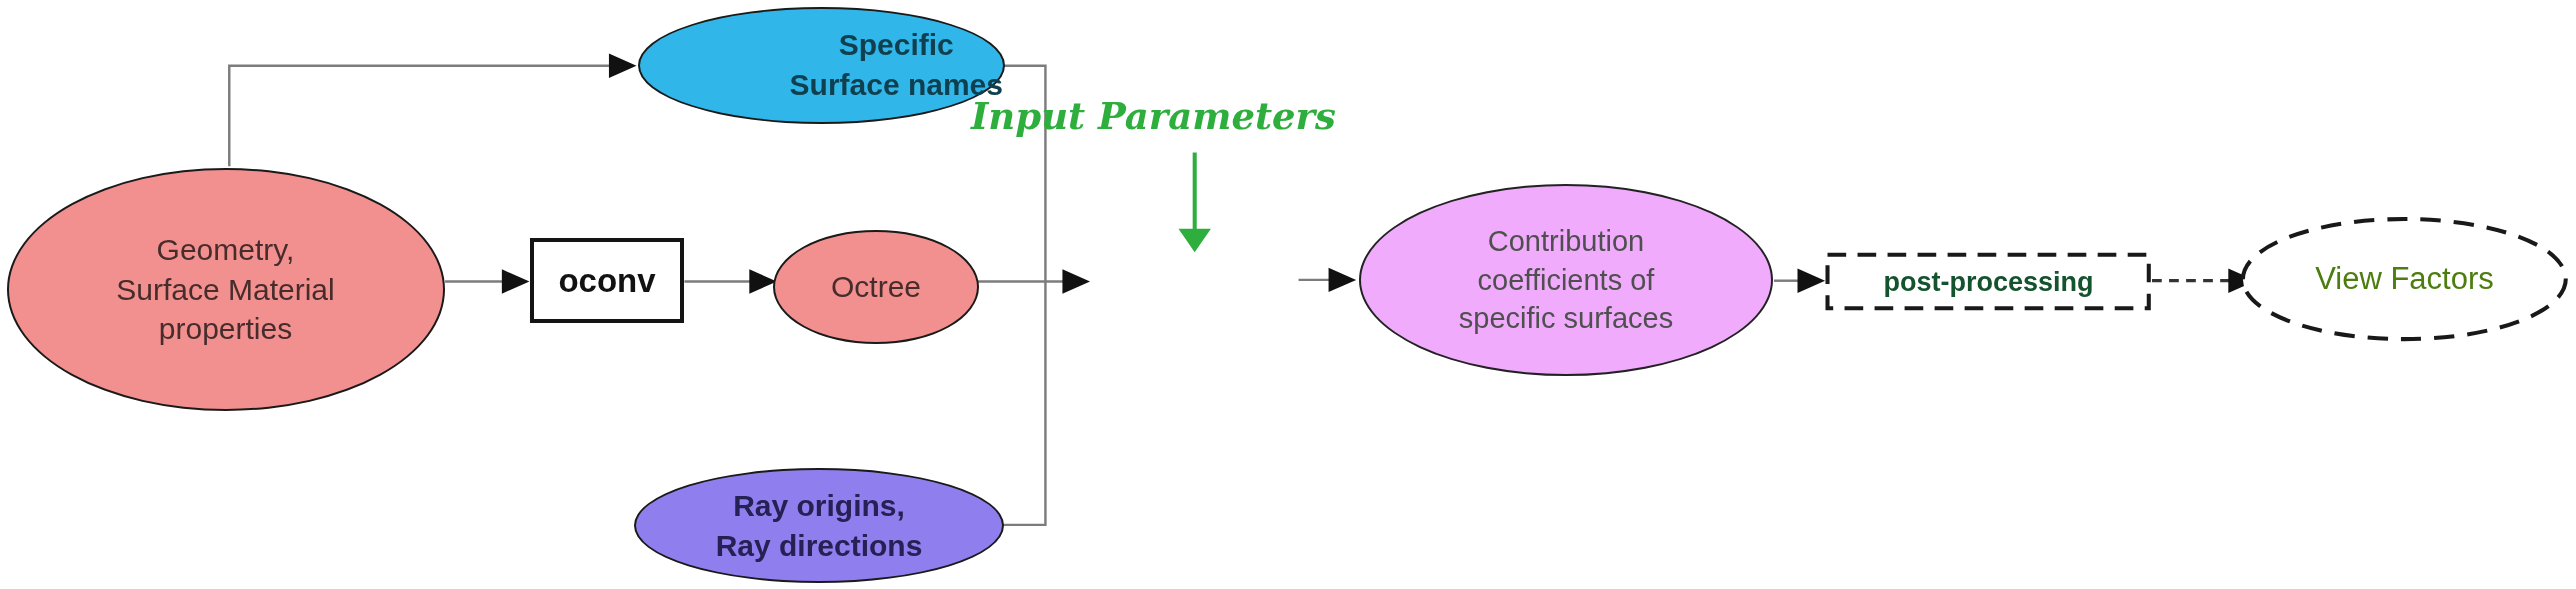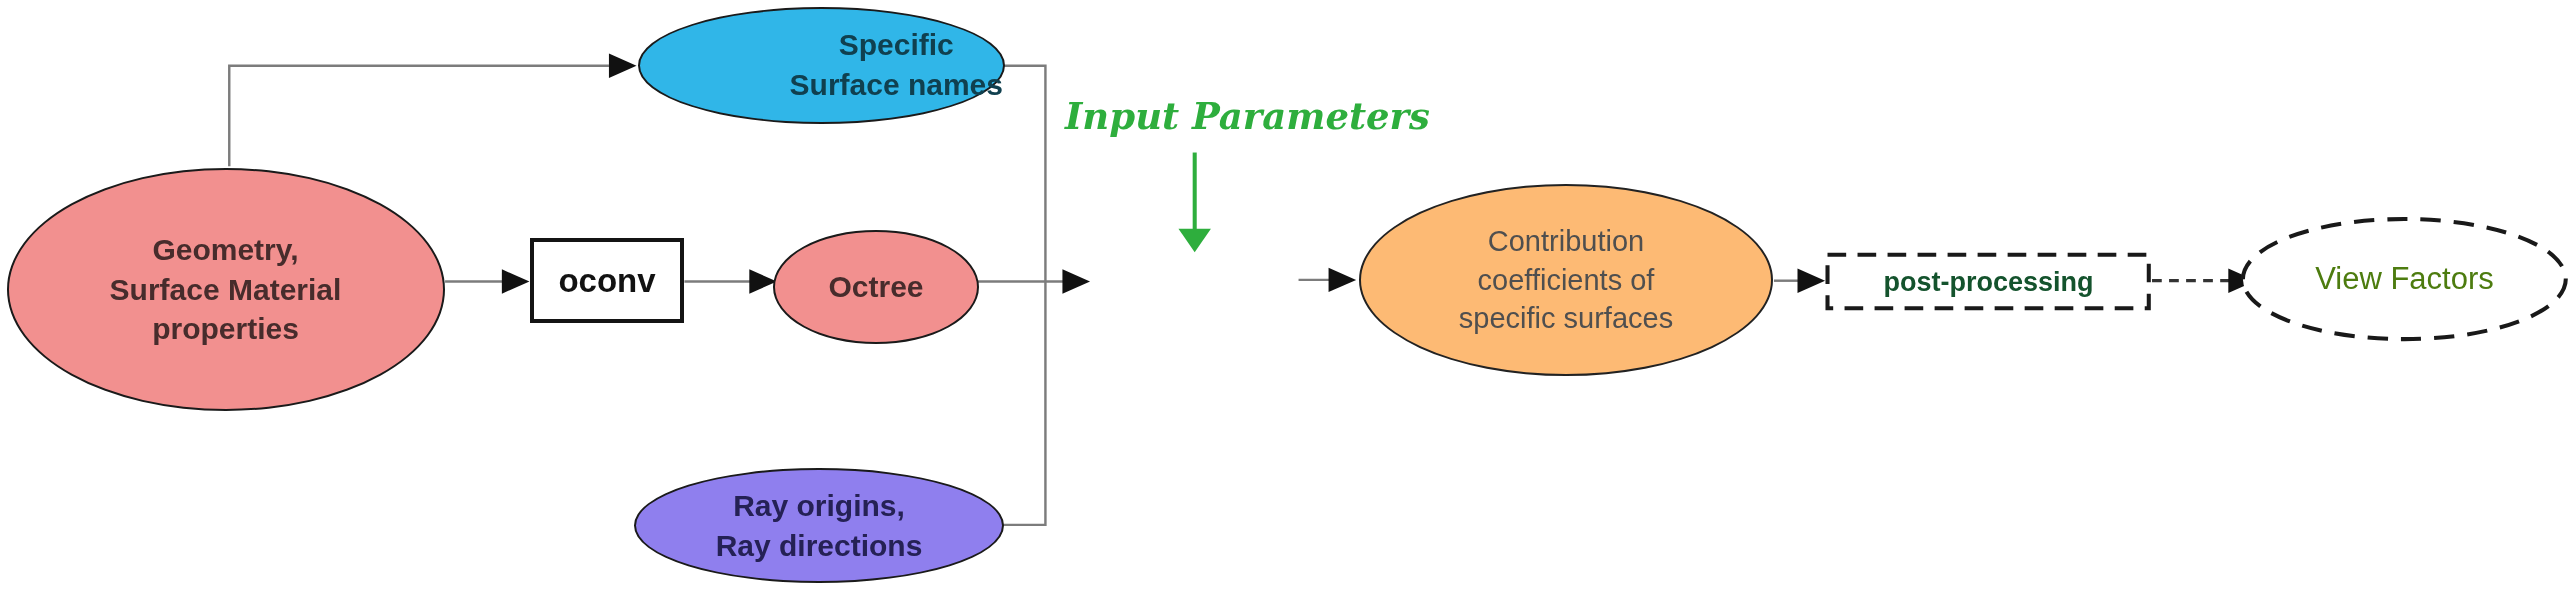--- a/index.html
+++ b/index.html
@@ -12,38 +12,38 @@
   }
   #wires{position:absolute;left:0;top:0;width:2576px;height:589px;}
   .node{
     position:absolute;
     display:flex;align-items:center;justify-content:center;
     text-align:center;
     box-sizing:border-box;
     white-space:pre-line;
   }
   .ellipse{border-radius:50%;}
-  .pink  {background:#F2908F;border:2.4px solid #1a1a1a;color:#472c2c;font-weight:700;font-size:30px;line-height:1.32;}
+  .pink  {background:#F2908F;border:2.4px solid #1a1a1a;color:#472c2c;font-weight:400;font-size:30px;line-height:1.32;}
   .blue  {background:#30B6E8;border:2.4px solid #1a1a1a;color:#10404f;font-weight:700;font-size:30px;line-height:1.32;justify-content:flex-end;}
   .purple{background:#8F7FEE;border:2.4px solid #1a1a1a;color:#252155;font-weight:700;font-size:30px;line-height:1.32;align-items:center;}
   .procbox{
     background:#ffffff;border:4px solid #141414;
     color:#121212;font-weight:700;font-size:33px;
   }
   .outline-ellipse{
-    background:#fdba74;border:2.4px solid #222222;
+    background:#f0abfc;border:2.4px solid #222222;
     color:#4f4f4f;font-weight:400;font-size:29px;line-height:1.34;
   }
   .ghost{ 
     background:transparent;border:none;
   }
   .ghost-box-label{color:#14532d;font-weight:700;font-size:27px;}
   .ghost-ellipse-label{color:#4d7c0f;font-weight:400;font-size:31px;}
   #annotation{
-    position:absolute;left:1065px;top:94px;width:365px;
+    position:absolute;left:971px;top:94px;width:365px;
     text-align:center;
     font-family:"DejaVu Serif","Liberation Serif",serif;
     font-style:italic;font-weight:600;
     font-size:37px;color:#2EAE3D;
   }
 </style>
 </head>
 <body>
 
 <div id="stage">

